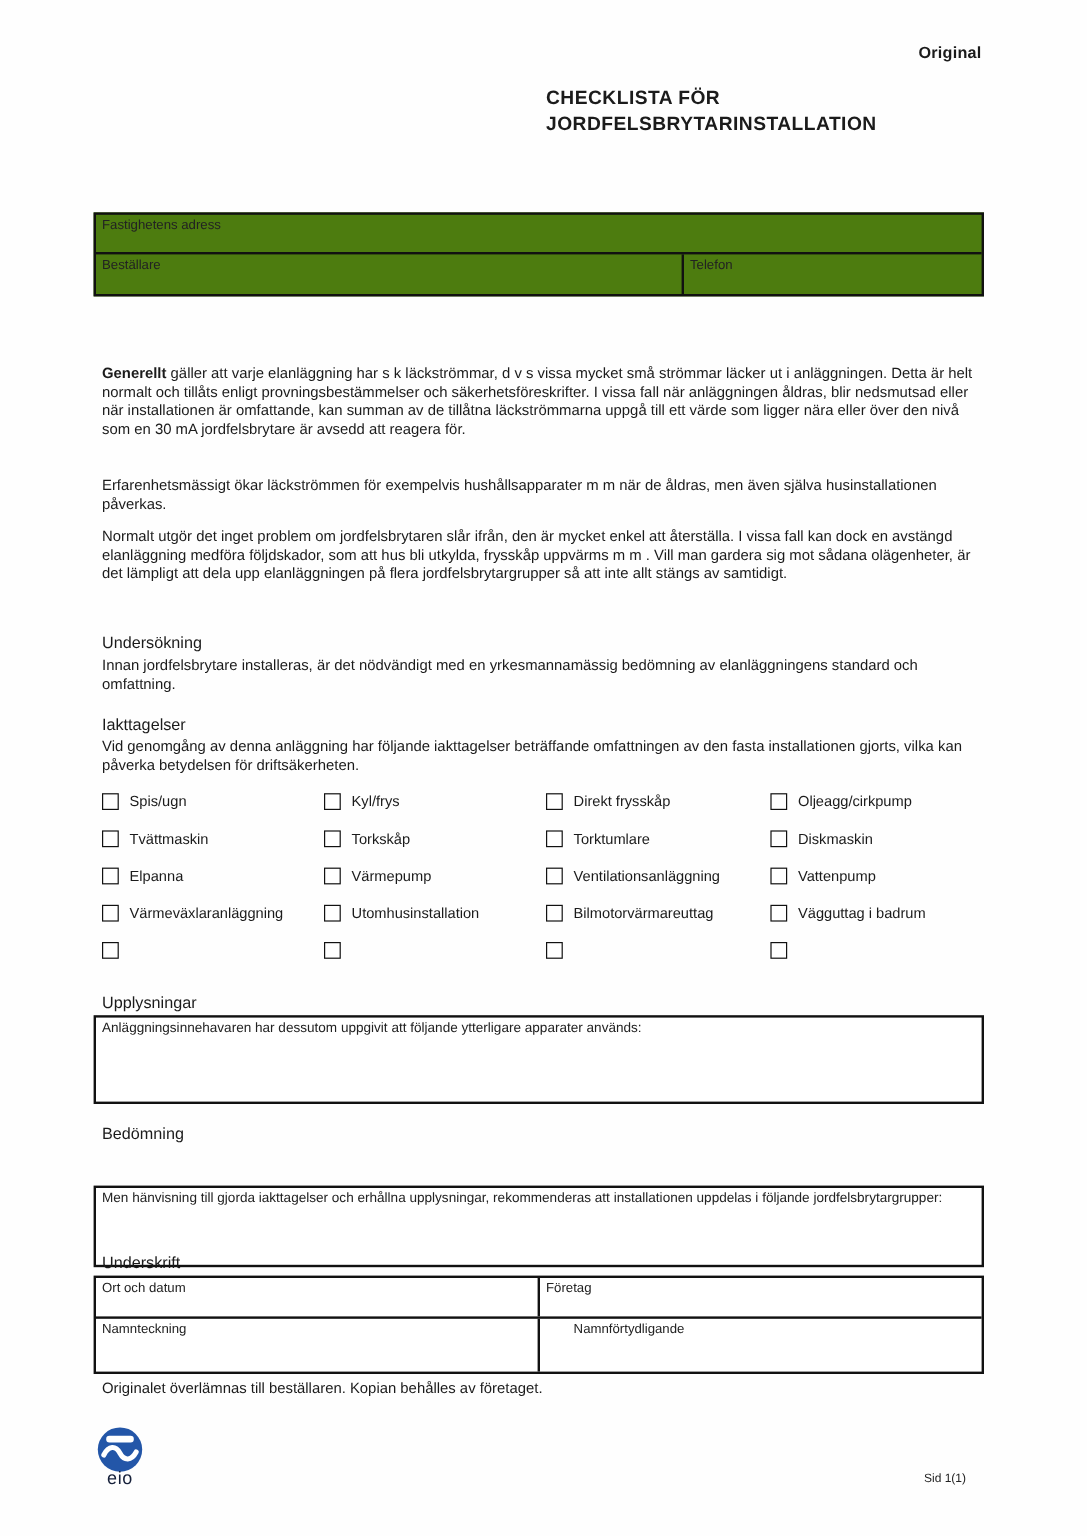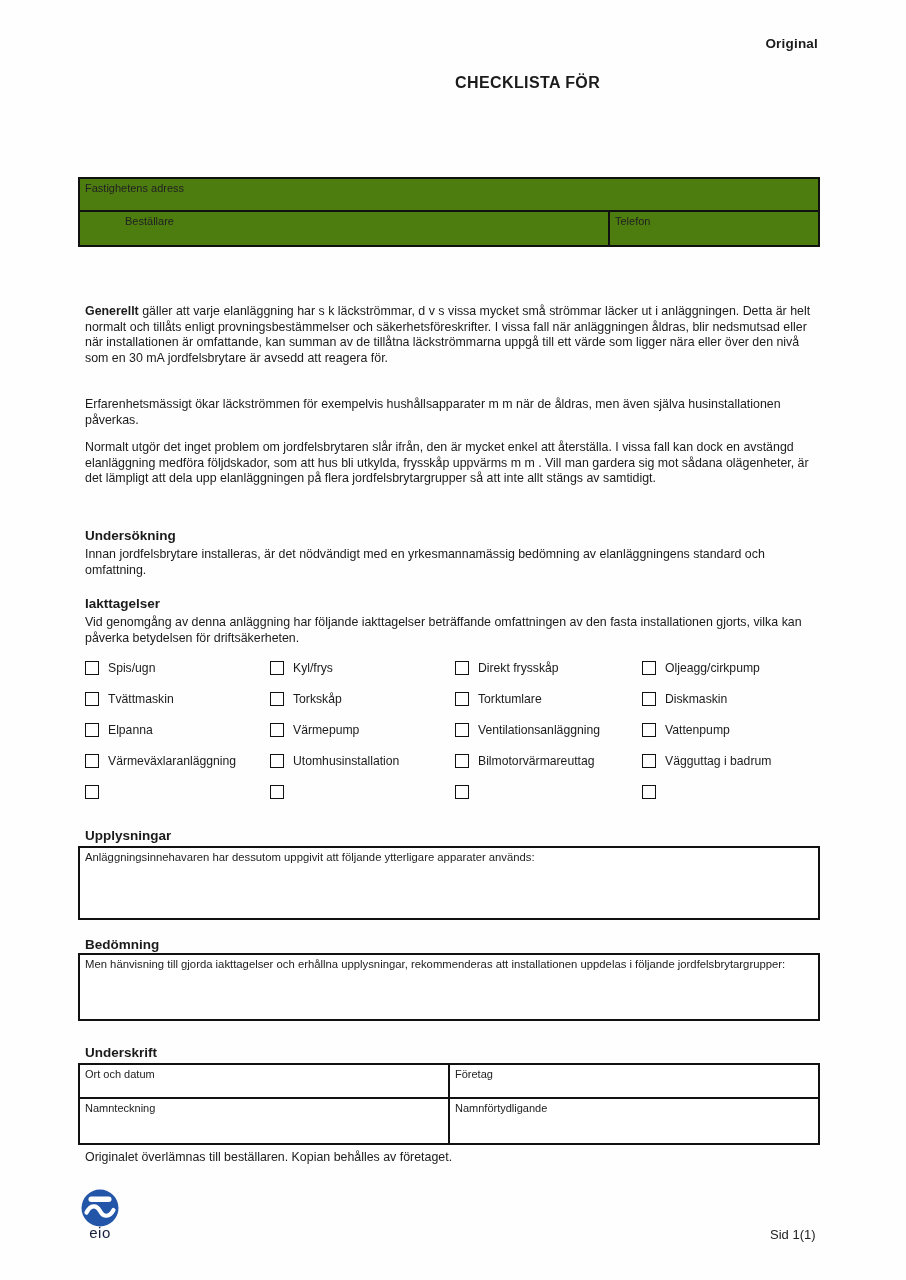--- a/index.html
+++ b/index.html
@@ -22,26 +22,26 @@
     font-size:16px;font-weight:bold;line-height:21px;letter-spacing:.4px;margin:0;
   }
 
   
   .hdr-table{
     position:absolute;left:78px;top:177px;width:742px;height:70px;
     border:2px solid #111;box-sizing:border-box;background:#4d7c0f;
   }
   .hdr-row1{height:33px;border-bottom:2px solid #111;box-sizing:border-box;position:relative;}
   .hdr-row2{height:33px;display:flex;box-sizing:border-box;}
-  .hdr-cell-left{width:490px;border-right:2px solid #111;box-sizing:border-box;position:relative;margin-left:40px;}
+  .hdr-cell-left{width:490px;border-right:2px solid #111;box-sizing:border-box;position:relative;}
   .hdr-cell-right{flex:1;position:relative;}
   .fld-label{position:absolute;left:5px;top:3px;font-size:11px;color:#222;}
 
   .para{position:absolute;left:85px;width:737px;font-size:12.4px;line-height:15.6px;}
-  .sec-heading{position:absolute;left:85px;font-size:13.5px;font-weight:bold;margin:0;}
+  .sec-heading{position:absolute;left:85px;font-size:13.5px;font-weight:normal;margin:0;}
 
   
   .cb-grid{position:absolute;left:85px;top:656px;width:737px;height:148px;}
   .cb-cell{position:absolute;height:16px;display:flex;align-items:center;}
   .cb{
     display:inline-block;width:12px;height:12px;
     border:1.5px solid #111;background:#fff;margin-right:9px;flex:none;
   }
   .cb-label{font-size:12.2px;white-space:nowrap;}
 
@@ -52,44 +52,45 @@
   }
   .box-text{position:absolute;left:5px;top:3px;font-size:11.3px;color:#222;width:725px;}
 
   
   .sig-table{
     position:absolute;left:78px;top:1063px;width:742px;height:82px;
     border:2px solid #111;box-sizing:border-box;background:#fff;
   }
   .sig-row{display:flex;box-sizing:border-box;}
   .sig-row1{height:34px;border-bottom:2px solid #111;}
-  .sig-row2{height:44px;}
+  .sig-row2{height:44px;gap:23px;}
   .sig-cell-left{width:370px;border-right:2px solid #111;box-sizing:border-box;position:relative;}
   .sig-cell-right{flex:1;position:relative;padding-left:30px;}
 
   .closing-note{position:absolute;left:85px;top:1150px;font-size:12.4px;}
 
   
   .logo{position:absolute;left:80px;top:1189px;width:40px;height:40px;}
   .logo-text{
     position:absolute;left:80px;top:1224px;width:40px;text-align:center;
     font-size:15px;font-weight:normal;letter-spacing:.5px;color:#16203a;
   }
   .copyright{position:absolute;left:126px;top:1300px;font-size:11.5px;color:#222;}
-  .page-number{position:absolute;left:770px;top:1227px;font-size:13px;color:#222;}
+  .page-number{position:absolute;left:770px;top:1227px;font-size:10px;color:#222;}
 </style>
 </head>
 <body>
 
 <div class="page">
 
   <div class="original-label">Original</div>
 
   <h1 class="doc-title">
     <span>CHECKLISTA FÖR</span><br>
+    <span>JORDFELSBRYTARINSTALLATION</span>
   </h1>
 
   <div class="hdr-table">
     <div class="hdr-row1">
       <span class="fld-label">Fastighetens adress</span>
     </div>
     <div class="hdr-row2">
       <div class="hdr-cell-left">
         <span class="fld-label">Beställare</span>
       </div>
@@ -195,21 +196,21 @@
       <span class="cb-label"></span>
     </div>
   </div>
 
   <h2 class="sec-heading" style="top:828px">Upplysningar</h2>
   <div class="section-box" style="top:846px;height:74px">
     <span class="box-text">Anläggningsinnehavaren har dessutom uppgivit att följande ytterligare apparater används:</span>
   </div>
 
   <h2 class="sec-heading" style="top:937px">Bedömning</h2>
-  <div class="section-box" style="top:953px;height:68px">
+  <div class="section-box" style="top:988px;height:68px">
     <span class="box-text">Men hänvisning till gjorda iakttagelser och erhållna upplysningar, rekommenderas att installationen uppdelas i följande jordfelsbrytargrupper:</span>
   </div>
 
   <h2 class="sec-heading" style="top:1045px">Underskrift</h2>
   <div class="sig-table">
     <div class="sig-row sig-row1">
       <div class="sig-cell-left">
         <span class="fld-label">Ort och datum</span>
       </div>
       <div class="sig-cell-right">

